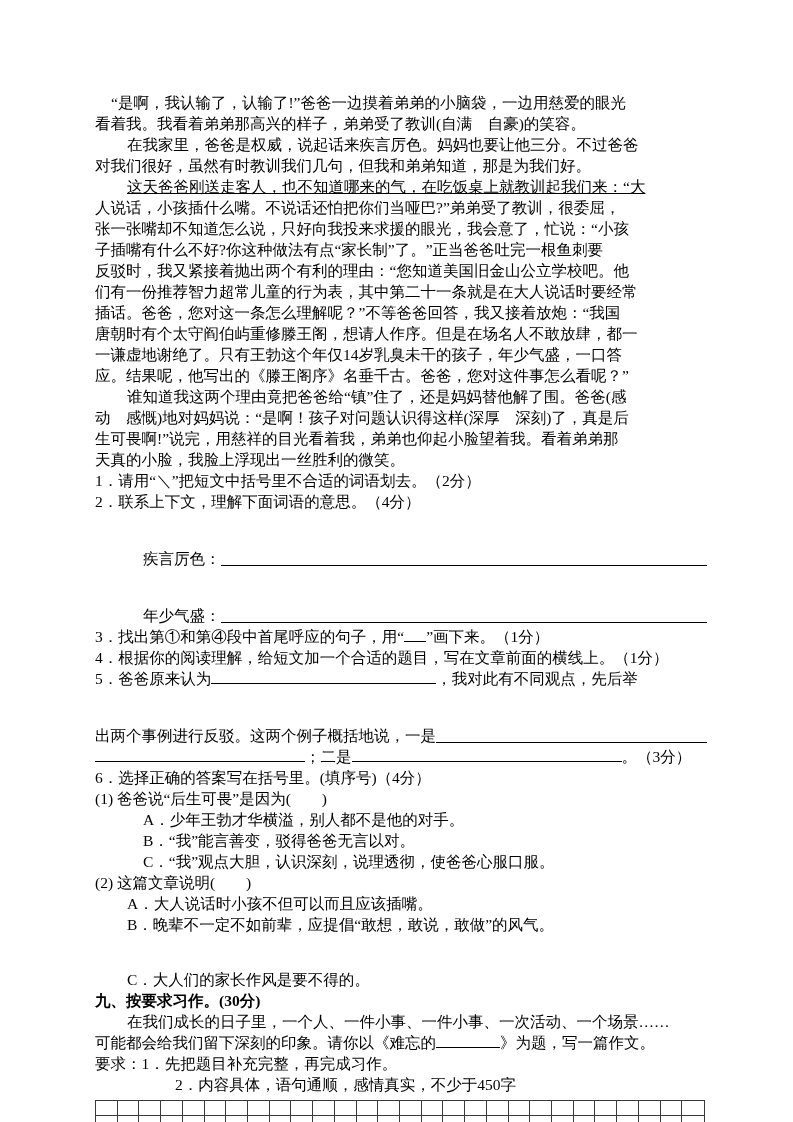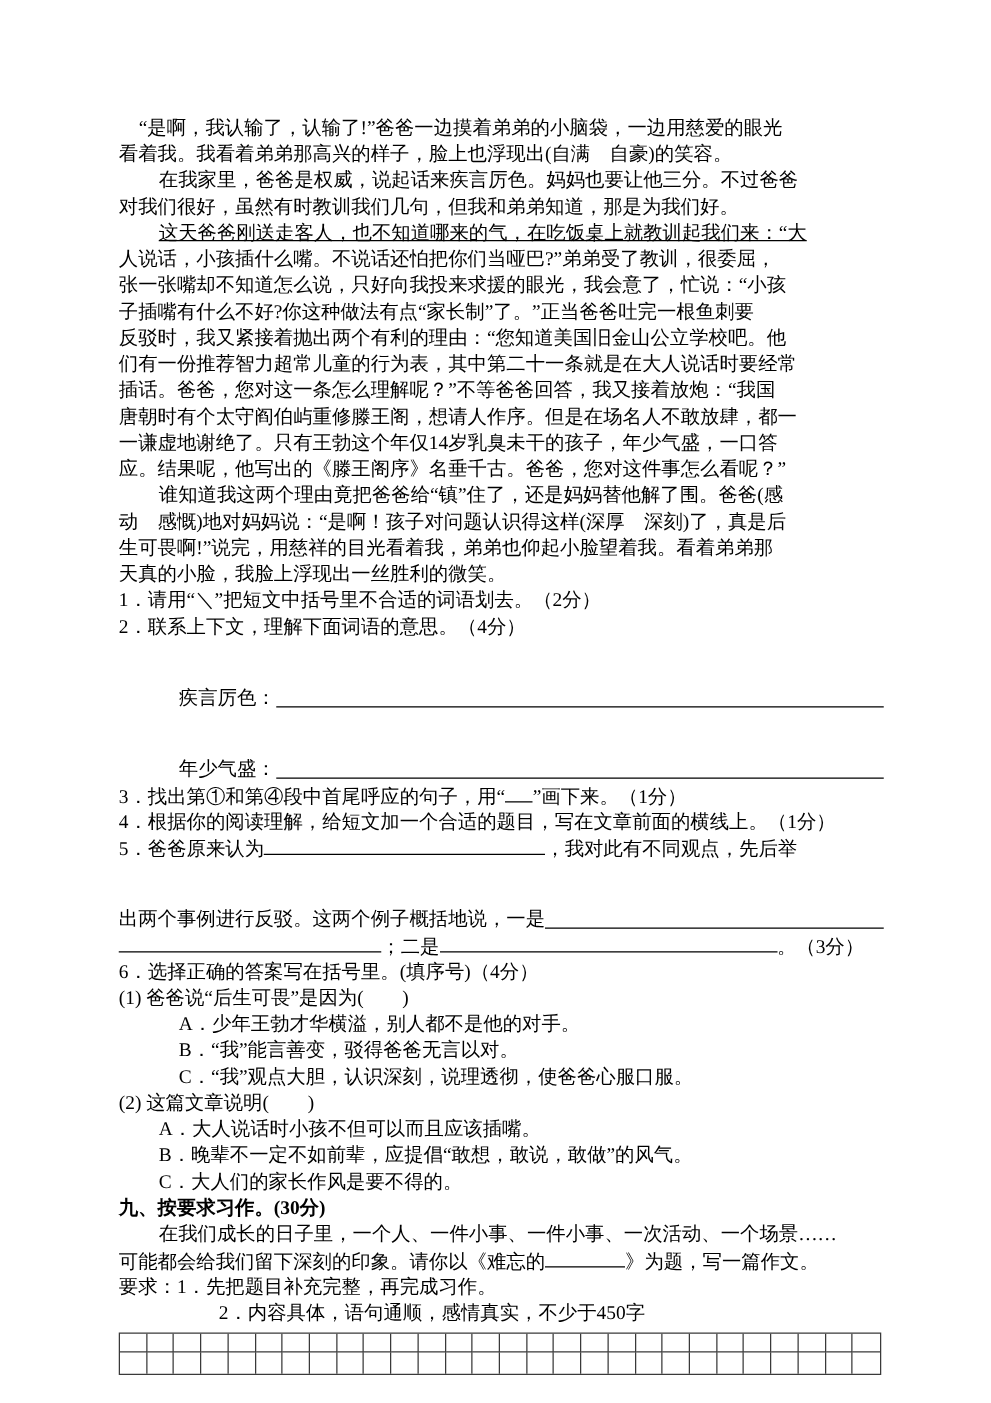--- a/index.html
+++ b/index.html
@@ -58,21 +58,21 @@
   .gcell.last-col { border-right: none; }
   .gcell.last-row { border-bottom: none; }
 </style>
 </head>
 <body>
 
 <div class="page">
   <div class="content">
 
   <div class="line" style="padding-left: 16px;"><span class="txt">“是啊，我认输了，认输了!”爸爸一边摸着弟弟的小脑袋，一边用慈爱的眼光</span></div>
-      <div class="line"><span class="txt">看着我。我看着弟弟那高兴的样子，脸上也浮现出(自满　自豪)的笑容。</span></div>
+      <div class="line"><span class="txt">看着我。我看着弟弟那高兴的样子，弟弟受了教训(自满　自豪)的笑容。</span></div>
       <div class="line" style="padding-left: 32px;"><span class="txt">在我家里，爸爸是权威，说起话来疾言厉色。妈妈也要让他三分。不过爸爸</span></div>
       <div class="line"><span class="txt">对我们很好，虽然有时教训我们几句，但我和弟弟知道，那是为我们好。</span></div>
       <div class="line" style="padding-left: 32px; text-decoration: underline;"><span class="txt">这天爸爸刚送走客人，也不知道哪来的气，在吃饭桌上就教训起我们来：“大</span></div>
       <div class="line"><span class="txt">人说话，小孩插什么嘴。不说话还怕把你们当哑巴?”弟弟受了教训，很委屈，</span></div>
       <div class="line"><span class="txt">张一张嘴却不知道怎么说，只好向我投来求援的眼光，我会意了，忙说：“小孩</span></div>
       <div class="line"><span class="txt">子插嘴有什么不好?你这种做法有点“家长制”了。”正当爸爸吐完一根鱼刺要</span></div>
       <div class="line"><span class="txt">反驳时，我又紧接着抛出两个有利的理由：“您知道美国旧金山公立学校吧。他</span></div>
       <div class="line"><span class="txt">们有一份推荐智力超常儿童的行为表，其中第二十一条就是在大人说话时要经常</span></div>
       <div class="line"><span class="txt">插话。爸爸，您对这一条怎么理解呢？”不等爸爸回答，我又接着放炮：“我国</span></div>
       <div class="line"><span class="txt">唐朝时有个太守阎伯屿重修滕王阁，想请人作序。但是在场名人不敢放肆，都一</span></div>
@@ -101,21 +101,21 @@
       </div>
       <div class="line"><span class="blank" style="width: 210px;"></span><span class="txt">；二是</span><span class="blank" style="width: 270px;"></span><span class="txt">。（3分）</span></div>
       <div class="line"><span class="txt">6．选择正确的答案写在括号里。(填序号)（4分）</span></div>
       <div class="line"><span class="txt">(1) 爸爸说“后生可畏”是因为(　　)</span></div>
       <div class="line" style="padding-left: 48px;"><span class="txt">A．少年王勃才华横溢，别人都不是他的对手。</span></div>
       <div class="line" style="padding-left: 48px;"><span class="txt">B．“我”能言善变，驳得爸爸无言以对。</span></div>
       <div class="line" style="padding-left: 48px;"><span class="txt">C．“我”观点大胆，认识深刻，说理透彻，使爸爸心服口服。</span></div>
       <div class="line"><span class="txt">(2) 这篇文章说明(　　)</span></div>
       <div class="line" style="padding-left: 32px;"><span class="txt">A．大人说话时小孩不但可以而且应该插嘴。</span></div>
       <div class="line" style="padding-left: 32px;"><span class="txt">B．晚辈不一定不如前辈，应提倡“敢想，敢说，敢做”的风气。</span></div>
-      <div class="line" style="padding-left: 32px;"><span class="txt">C．大人们的家长作风是要不得的。</span></div>
+      <div class="line" style="padding-left: 32px; margin-top: 34px;"><span class="txt">C．大人们的家长作风是要不得的。</span></div>
       <div class="line bold"><span class="txt">九、按要求习作。(30分)</span></div>
       <div class="line" style="padding-left: 32px;"><span class="txt">在我们成长的日子里，一个人、一件小事、一件小事、一次活动、一个场景……</span></div>
       <div class="line"><span class="txt">可能都会给我们留下深刻的印象。请你以《难忘的</span><span class="blank" style="width: 64px;"></span><span class="txt">》为题，写一篇作文。</span></div>
       <div class="line"><span class="txt">要求：1．先把题目补充完整，再完成习作。</span></div>
       <div class="line" style="padding-left: 80px;"><span class="txt">2．内容具体，语句通顺，感情真实，不少于450字</span></div>
       <div class="writing-grid" style="grid-template-columns: repeat(28, 1fr);">
         <div class="gcell" style="height: 14px;"></div>
         <div class="gcell" style="height: 14px;"></div>
         <div class="gcell" style="height: 14px;"></div>
         <div class="gcell" style="height: 14px;"></div>

